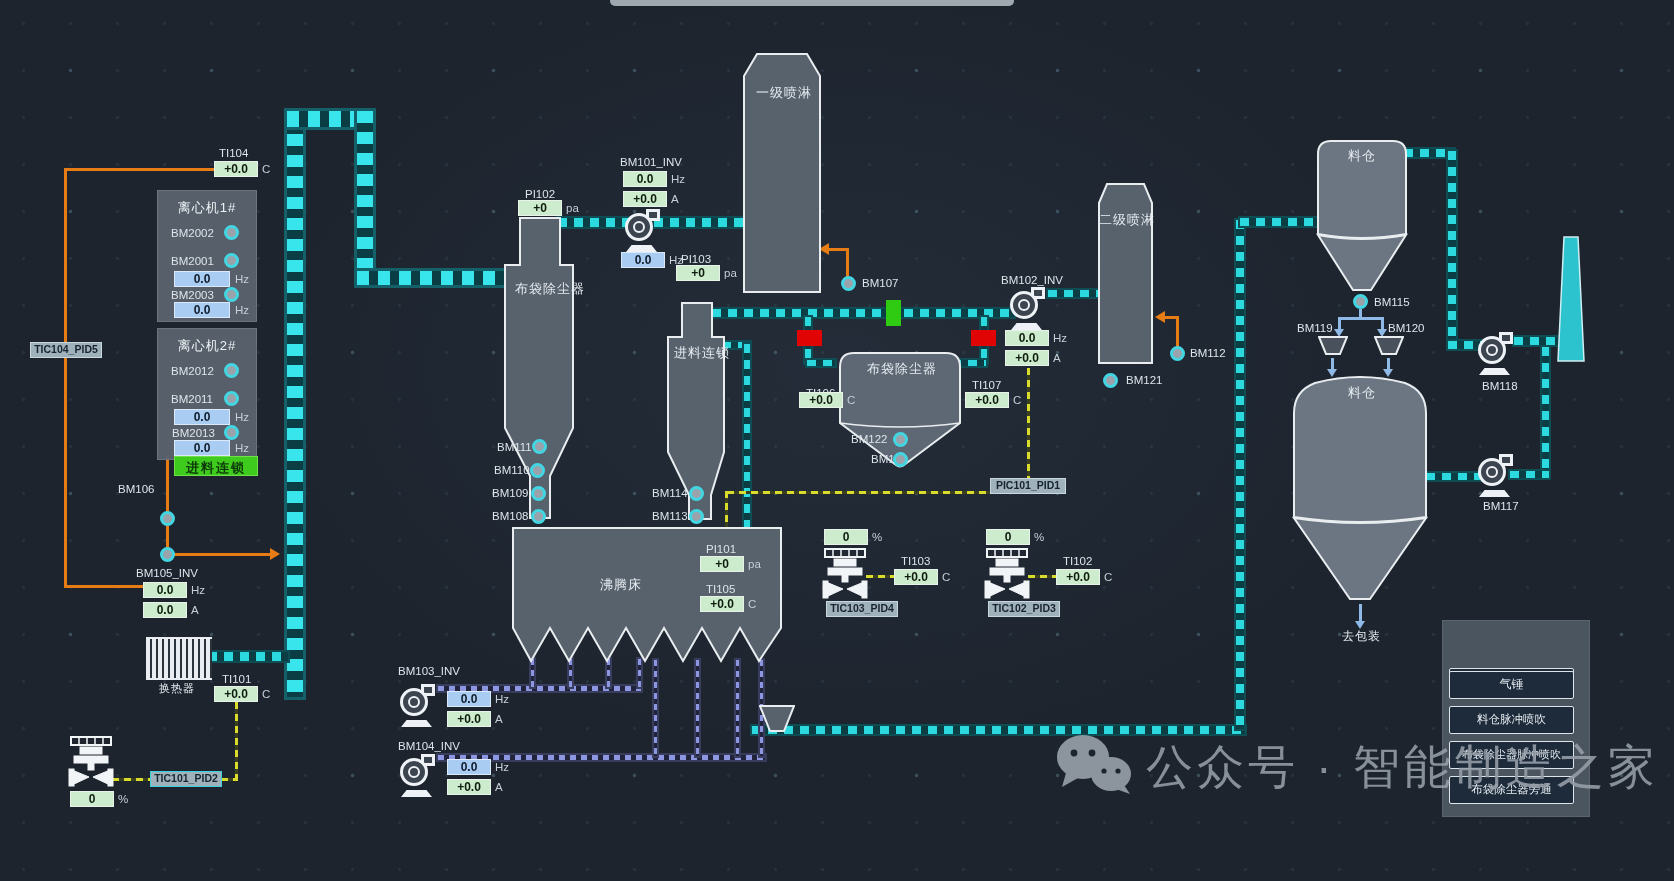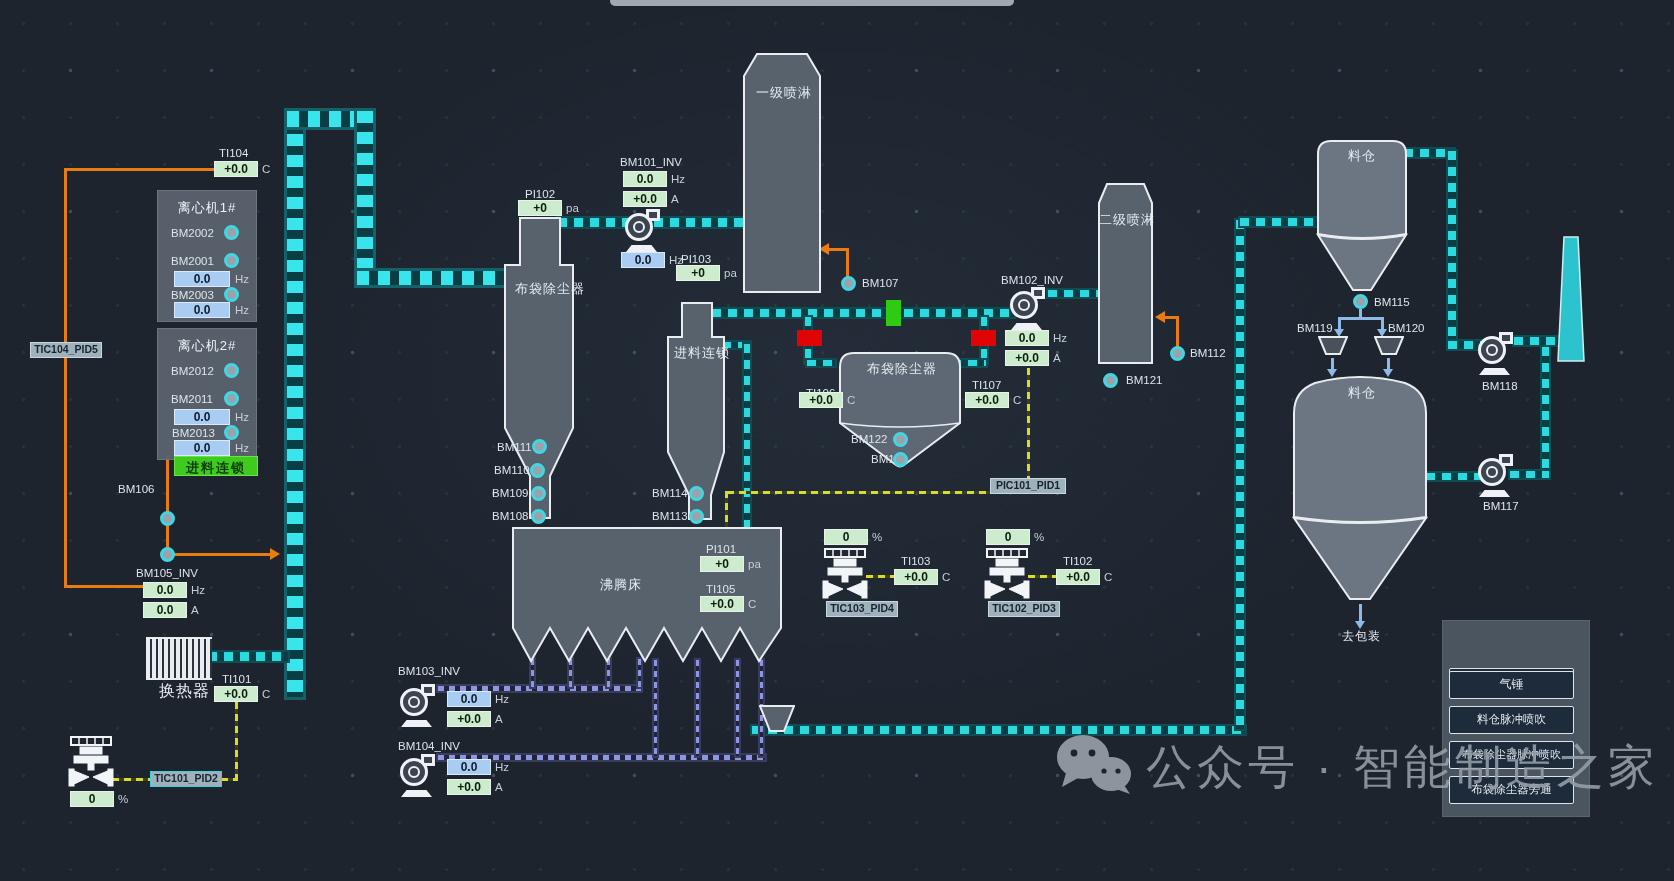--- a/index.html
+++ b/index.html
@@ -162,21 +162,21 @@
       <path d="M3 42 Q3 20 24 12 Q69 0 114 12 Q135 20 135 42 V146 Q69 156 3 146 Z" fill="#6b7682" stroke="#e9edf0" stroke-width="2"></path>
       <path d="M3 147 Q69 157 135 147 L79 228 H59 Z" fill="#6b7682" stroke="#e9edf0" stroke-width="2"></path>
     </svg>
   <div class="vlbl" style="left:1348px;top:384px">料仓</div>
 
   <svg class="abs" style="left:1556px;top:236px" width="30" height="126" viewBox="0 0 30 126">
       <polygon points="8,1 22,1 28,125 2,125" fill="#2cc3cf" stroke="#cdeef2" stroke-width="1.5"></polygon>
     </svg>
 
   <div class="hxbars" style="left:146px;top:637px;width:66px;height:43px"></div>
-  <div class="vlbl" style="left:159px;top:681px;font-size:16px">换热器</div>
+  <div class="vlbl" style="left:159px;top:681px;font-size:11px">换热器</div>
 
   <div class="sq" style="left:886px;top:300px;width:15px;height:26px;background:#2fcb12"></div>
   <div class="sq" style="left:797px;top:330px;width:25px;height:16px;background:#e00404"></div>
   <div class="sq" style="left:971px;top:330px;width:25px;height:16px;background:#e00404"></div>
 
   <div class="pump" style="left:625px;top:208px">
       <i class="pv"></i>
       <i class="pb"></i>
       <i class="pc"></i>
       <i class="ps"></i>

